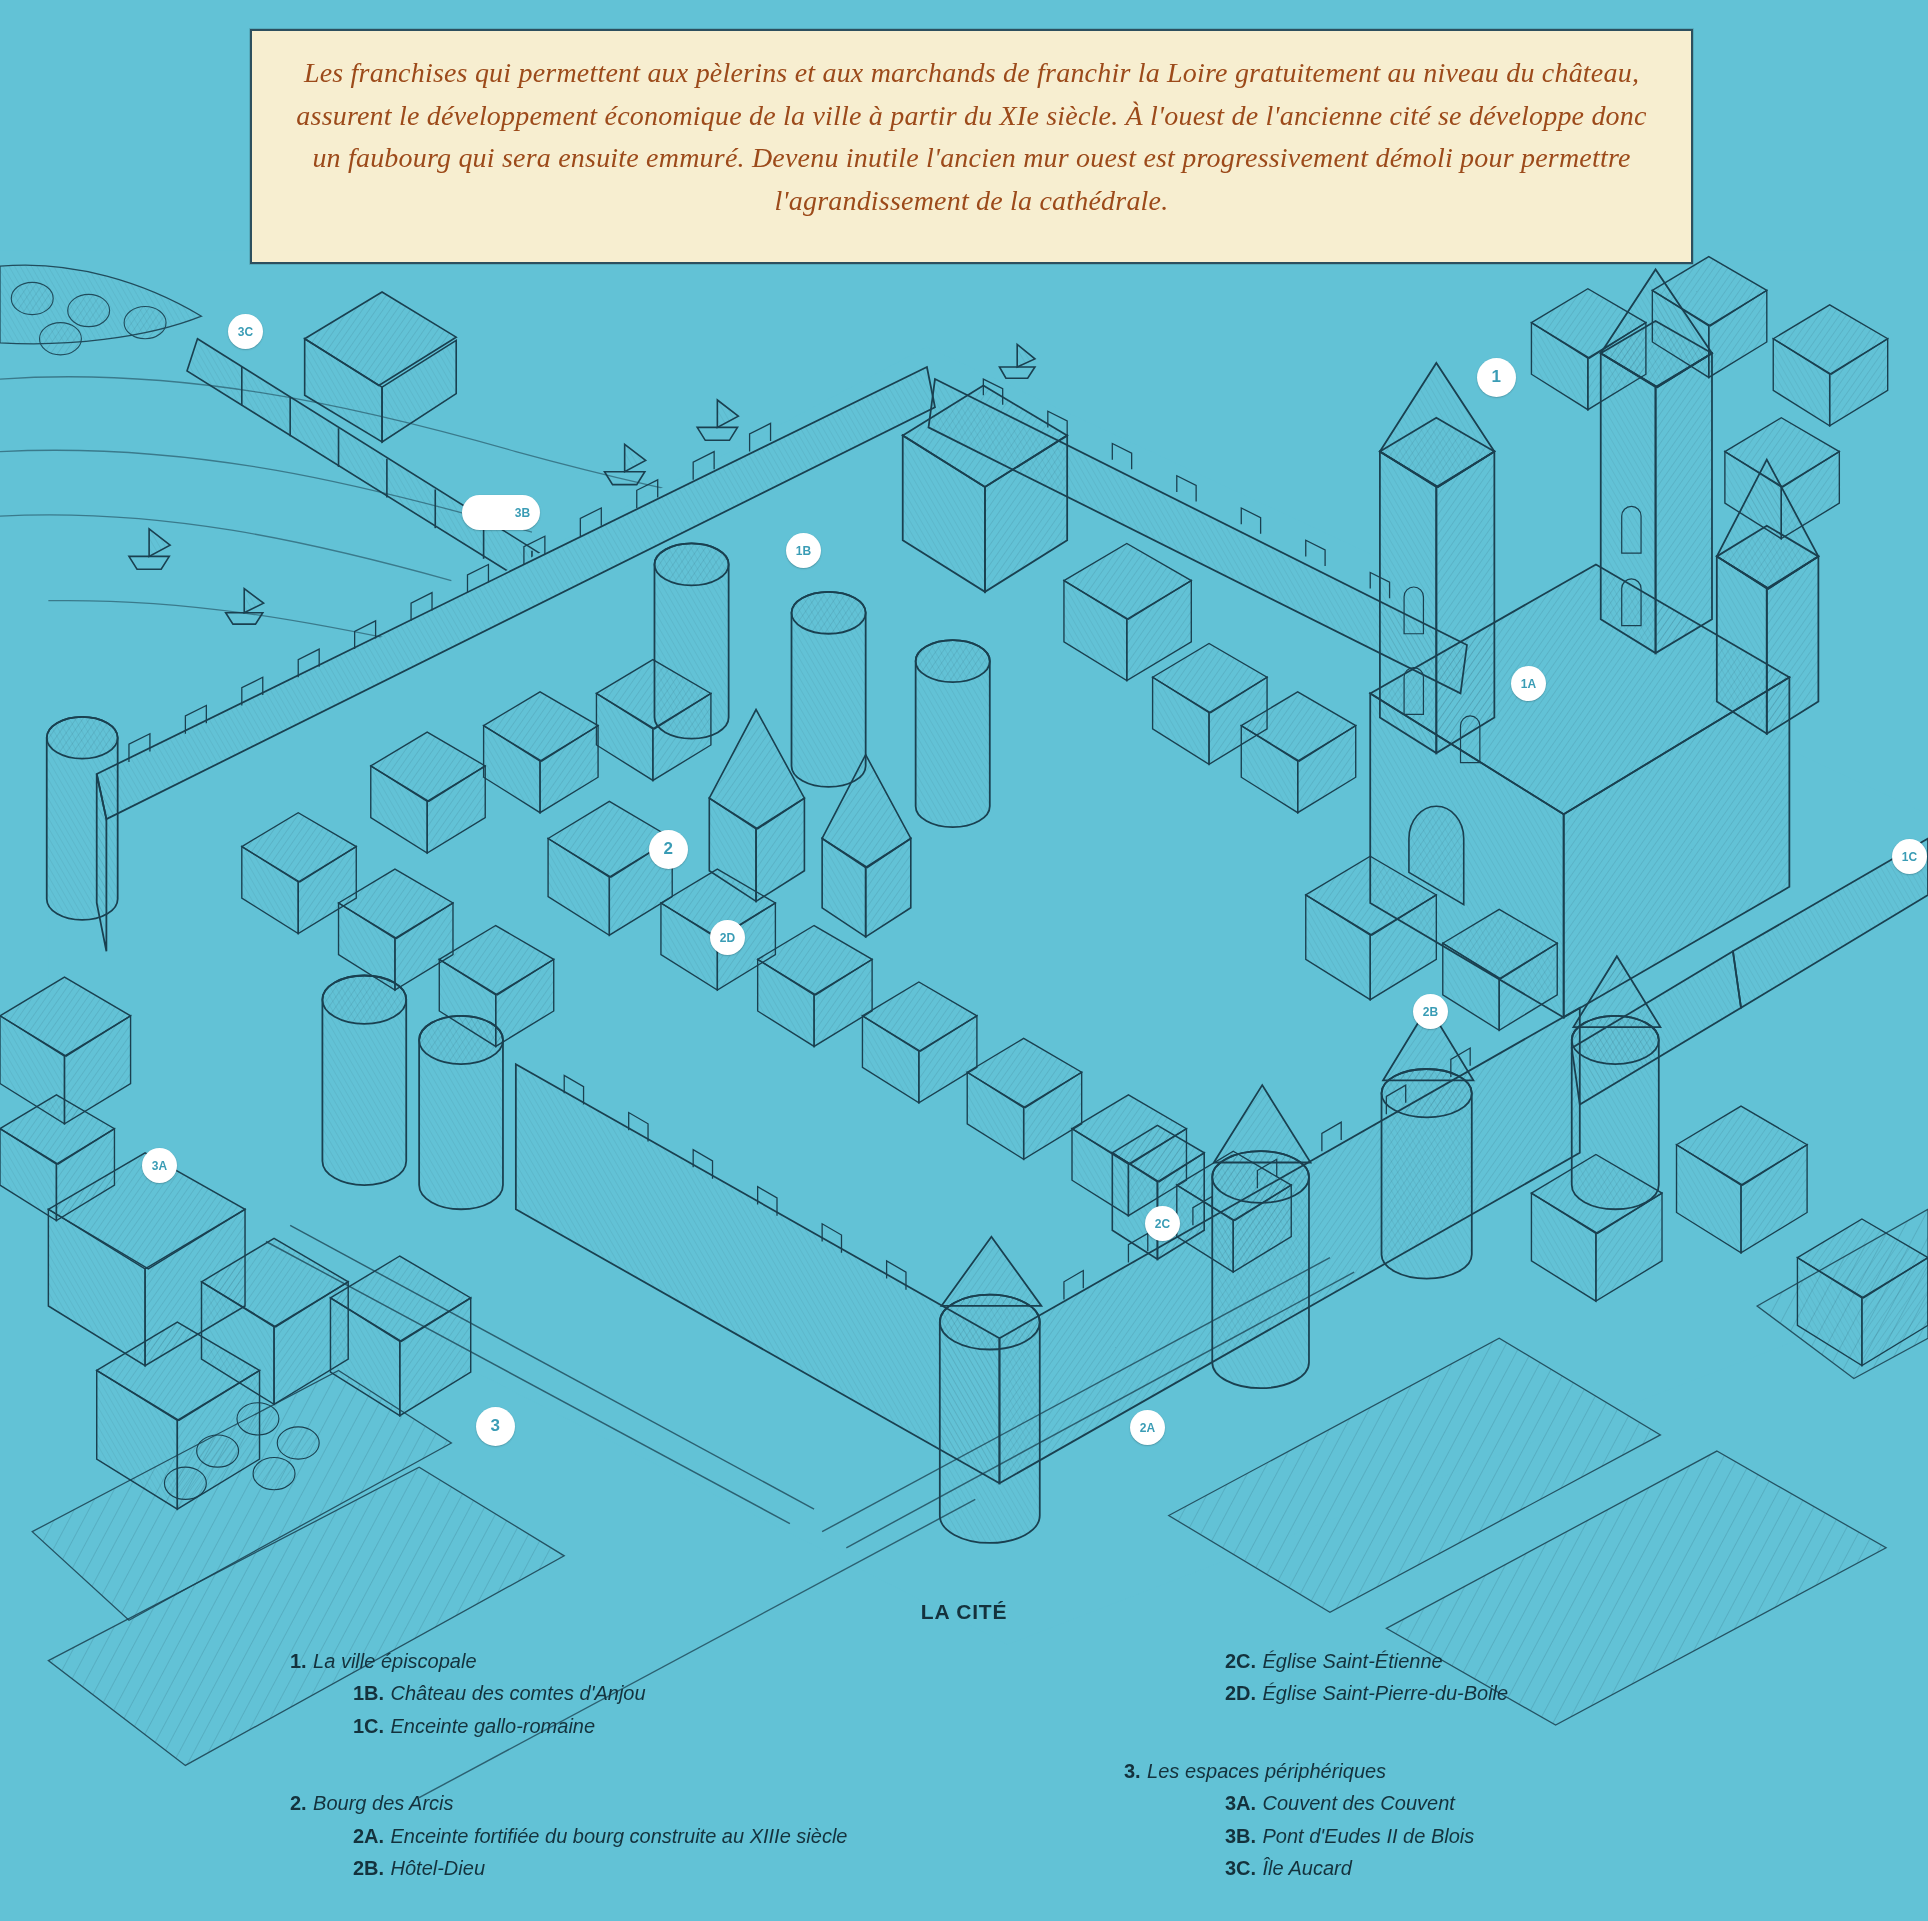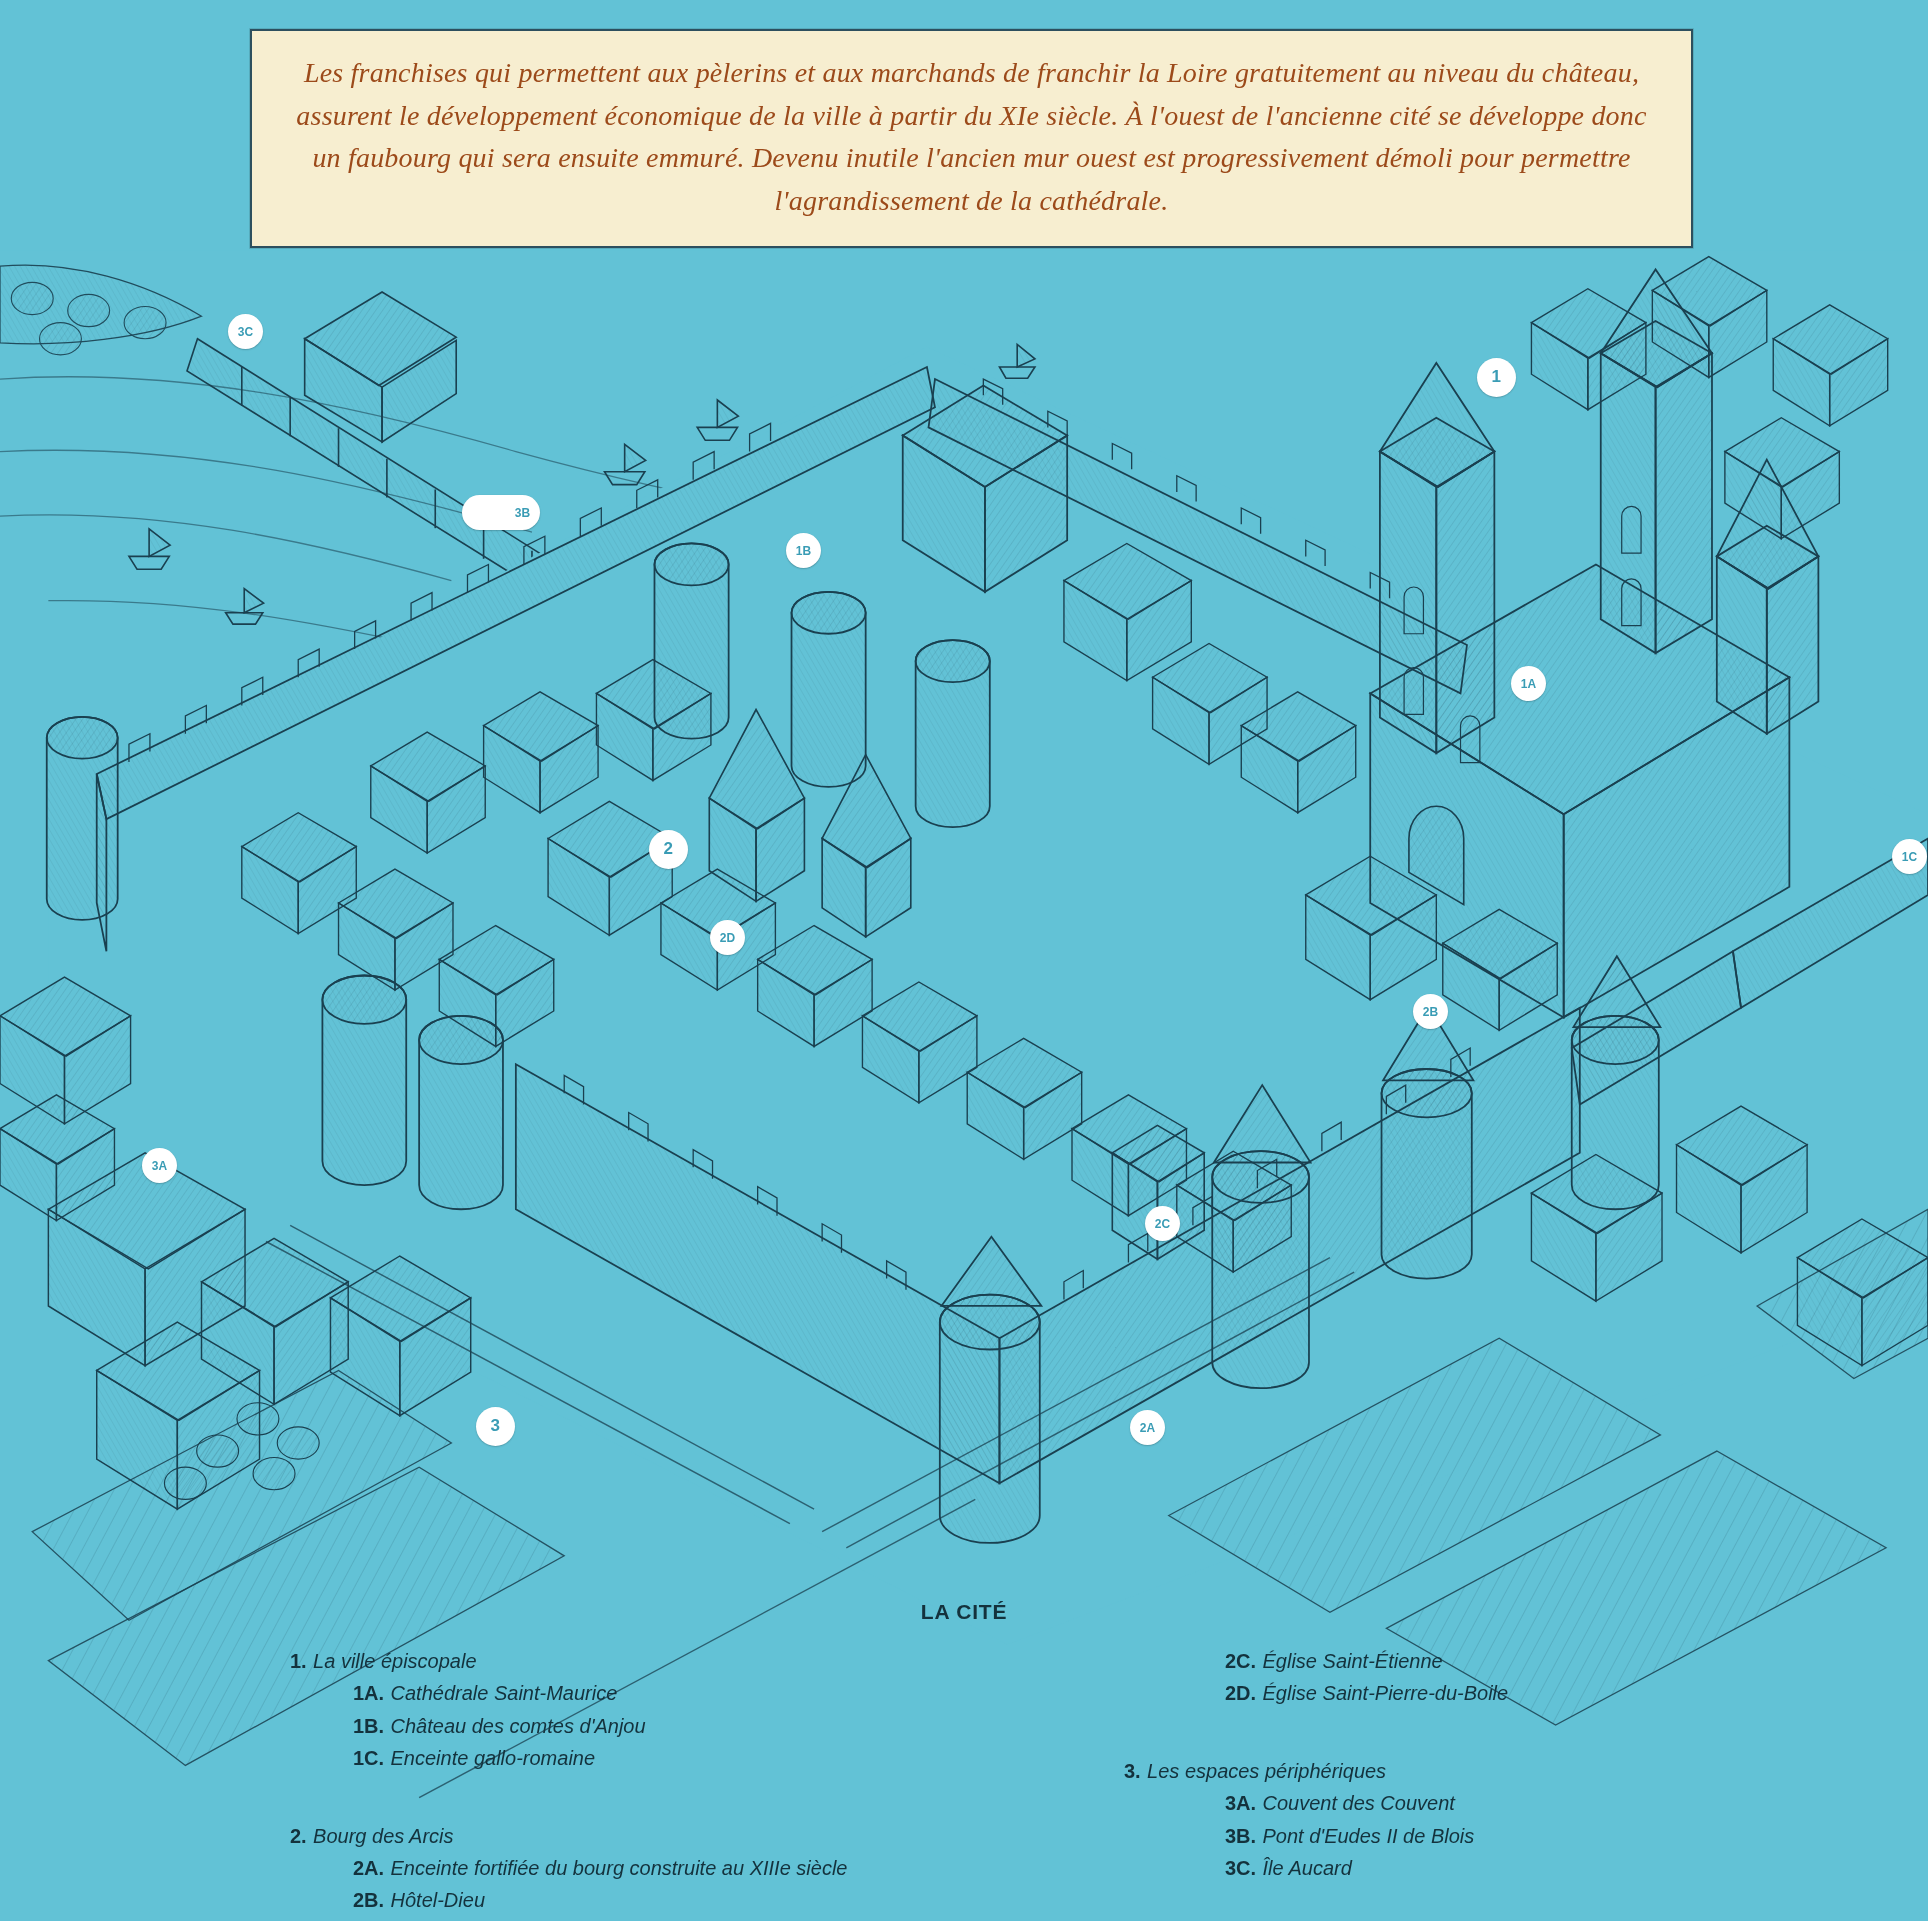--- a/index.html
+++ b/index.html
@@ -31,21 +31,21 @@
 
   
   #caption-box {
     position: absolute;
     left: 250px;
     top: 29px;
     width: 1443px;
     box-sizing: border-box;
     background: #f7eed0;
     border: 2.4px solid #2d4f5e;
-    padding: 21px 32px 24px 32px;
+    padding: 21px 32px 40px 32px;
     text-align: center;
     box-shadow: 0 0 0 0.8px rgba(0,0,0,0.15);
   }
   #caption-text {
     font-family: "Liberation Serif", serif;
     font-style: italic;
     font-size: 28px;
     line-height: 1.52;
     color: #9c4a1a;
     margin: 0;
@@ -492,21 +492,20 @@
     <div class="marker m-sm" style="left: 1163px; top: 1224px;">2C</div>
     <div class="marker m-sm" style="left: 1148px; top: 1428px;">2A</div>
     <div class="marker m-md" style="left: 495px; top: 1426px;">3</div>
   </div>
 
 <div id="legend">
   <div id="legend-title">LA CITÉ</div>
   <div id="legend-cols">
     <div class="legend-col left" id="legend-col-left">
         <div class="legend-entry lvl-1"><span class="code">1.</span><span>La ville épiscopale</span></div>
-        <div class="legend-entry lvl-2"><span class="code">1A.</span><span>Cathédrale Saint-Maurice</span></div>
         <div class="legend-entry lvl-2"><span class="code">1B.</span><span>Château des comtes d'Anjou</span></div>
         <div class="legend-entry lvl-2"><span class="code">1C.</span><span>Enceinte gallo-romaine</span></div>
         <div class="spacer-md"></div>
         <div class="legend-entry lvl-1"><span class="code">2.</span><span>Bourg des Arcis</span></div>
         <div class="legend-entry lvl-2"><span class="code">2A.</span><span>Enceinte fortifiée du bourg construite au XIIIe siècle</span></div>
         <div class="legend-entry lvl-2"><span class="code">2B.</span><span>Hôtel-Dieu</span></div>
       </div>
     <div class="legend-col right" id="legend-col-right">
         <div class="legend-entry lvl-2"><span class="code">2C.</span><span>Église Saint-Étienne</span></div>
         <div class="legend-entry lvl-2"><span class="code">2D.</span><span>Église Saint-Pierre-du-Boile</span></div>

